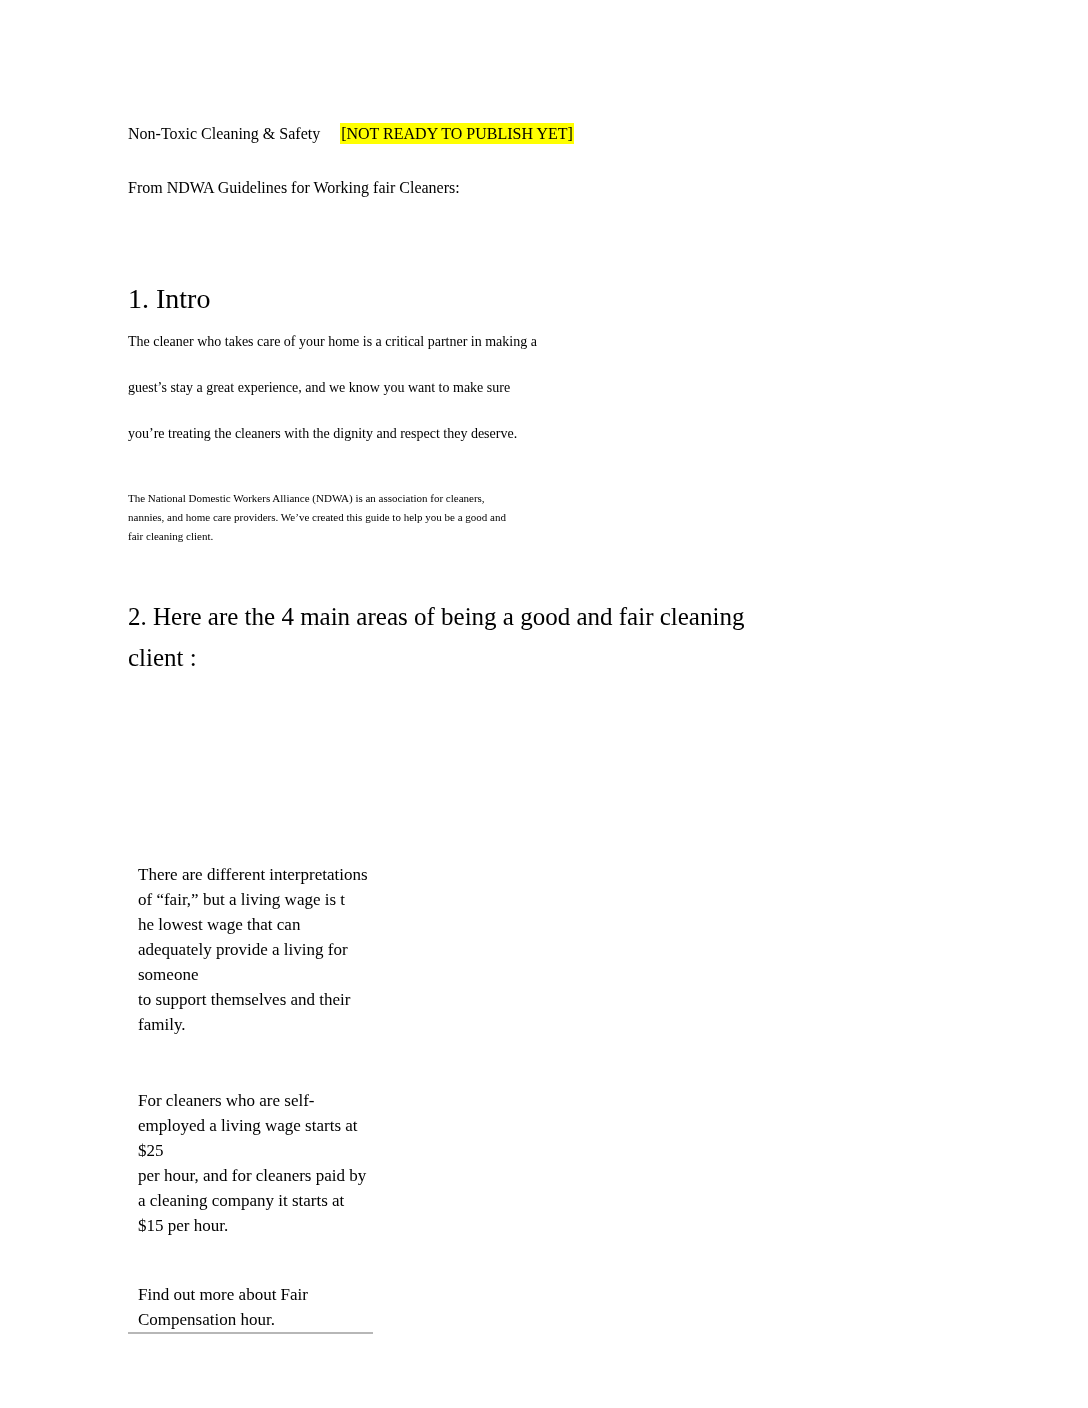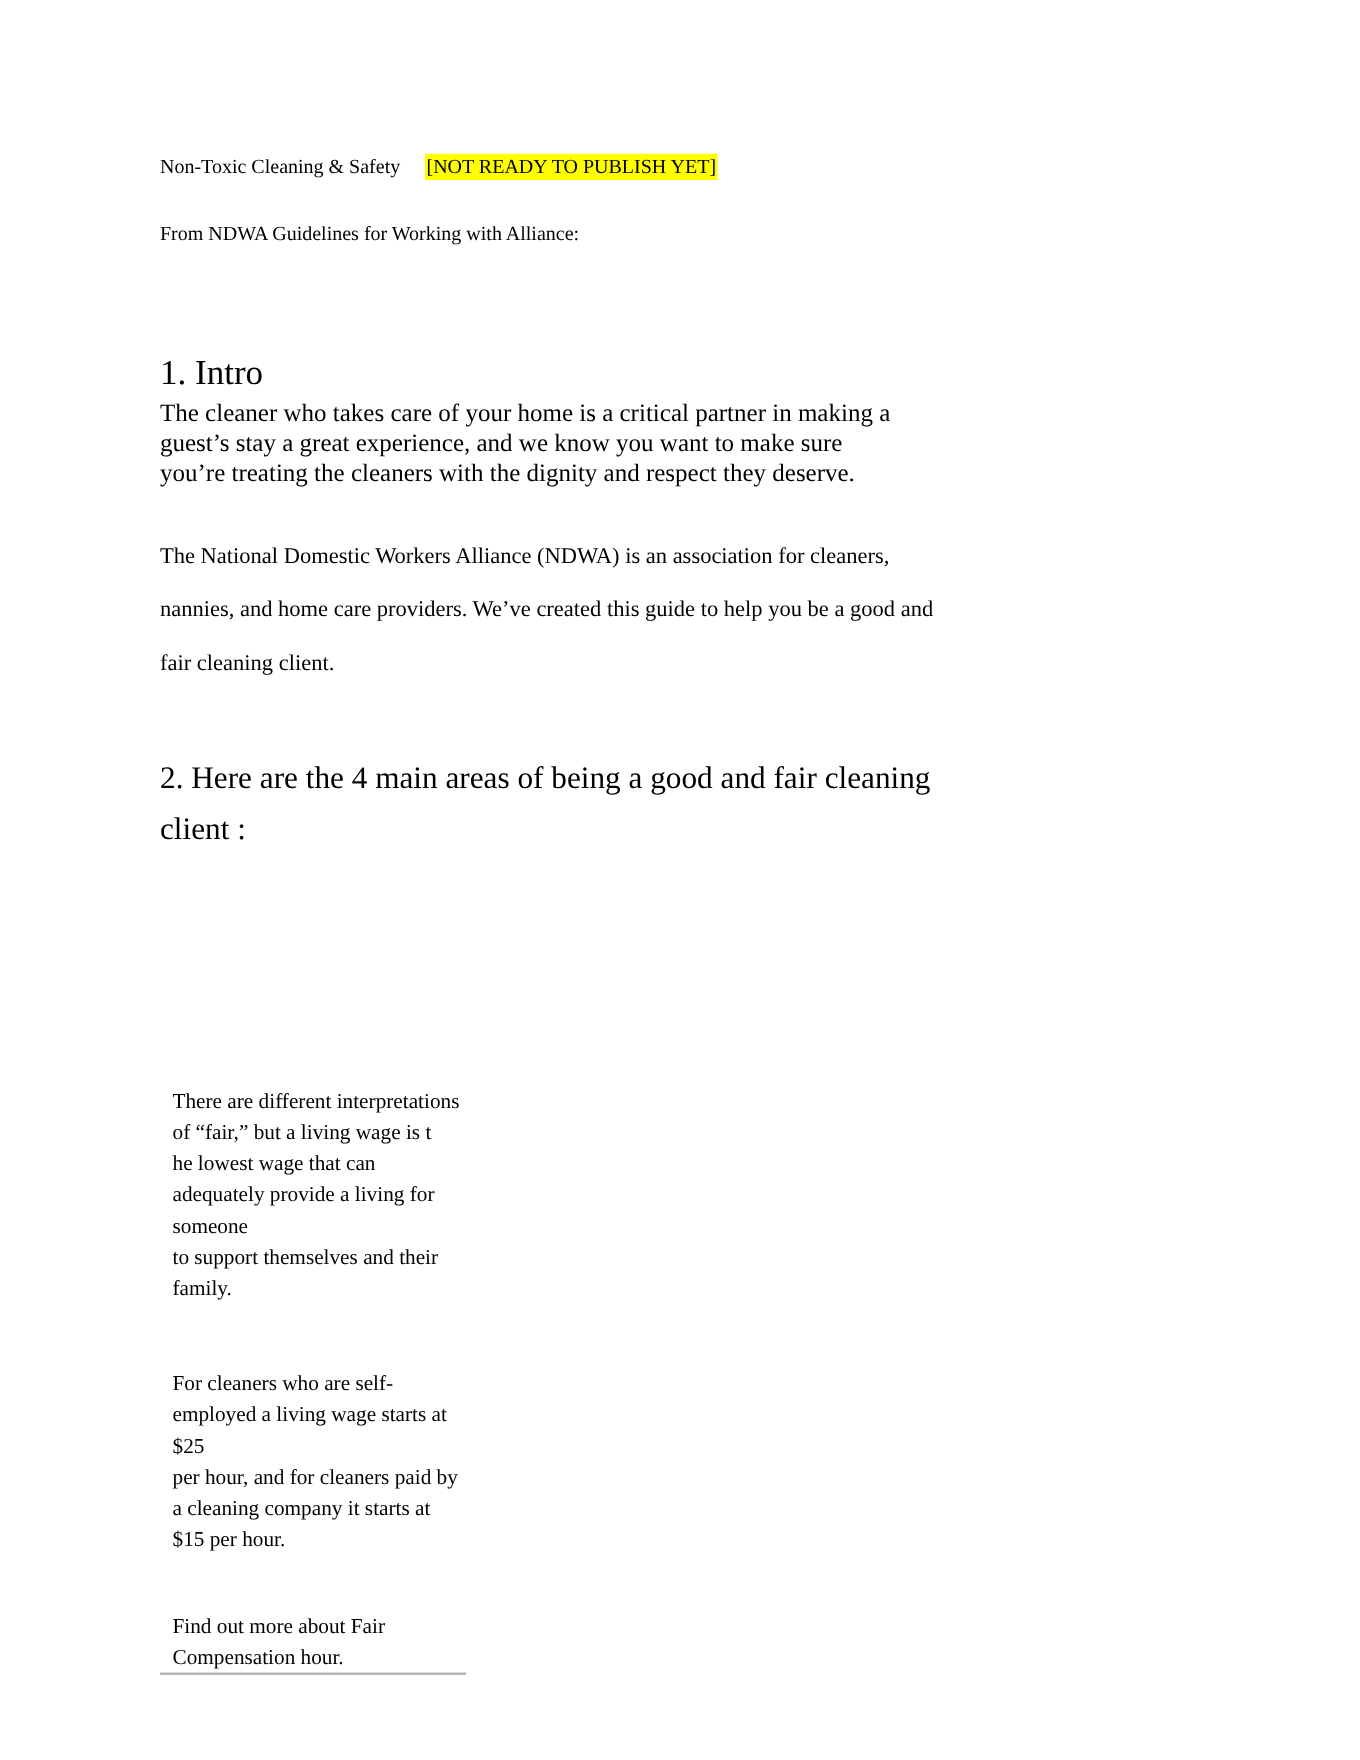--- a/index.html
+++ b/index.html
@@ -27,28 +27,28 @@
   }
   .subtitle { margin-top: 30px; }
   .h1 {
     font-size: 28px;
     font-weight: 400;
     line-height: 33px;
     margin: 82px 0 0 0;
     white-space: pre-line;
   }
   .body-lg {
-    font-size: 20px;
-    line-height: 24px;
+    font-size: 14px;
+    line-height: 46px;
     margin: 4px 0 0 0;
     white-space: pre-line;
   }
   .body-md {
-    font-size: 18px;
-    line-height: 43px;
+    font-size: 11px;
+    line-height: 19px;
     margin: 32px 0 0 0;
     white-space: pre-line;
   }
   .h2 {
     font-size: 25px;
     font-weight: 400;
     line-height: 41px;
     margin: 50px 0 0 0;
     white-space: pre-line;
   }
@@ -79,21 +79,21 @@
   .tp2 { margin-top: 51px; }
   .tp3 { margin-top: 44px; }
 </style>
 </head>
 <body>
 
 <div class="page" style="color: rgb(0, 0, 0);">
 
   <p class="meta-line"><span>Non-Toxic Cleaning &amp; Safety</span><span class="highlight" style="background: rgb(255, 255, 0);">[NOT READY TO PUBLISH YET]</span></p>
 
-  <p class="meta-line subtitle">From NDWA Guidelines for Working with Alliance:</p>
+  <p class="meta-line subtitle">From NDWA Guidelines for Working fair Cleaners:</p>
 
   <h1 class="h1">1. Intro</h1>
 
   <p class="body-lg">The cleaner who takes care of your home is a critical partner in making a
 guest’s stay a great experience, and we know you want to make sure
 you’re treating the cleaners with the dignity and respect they deserve.</p>
 
   <p class="body-md">The National Domestic Workers Alliance (NDWA) is an association for cleaners,
 nannies, and home care providers. We’ve created this guide to help you be a good and
 fair cleaning client.</p>

